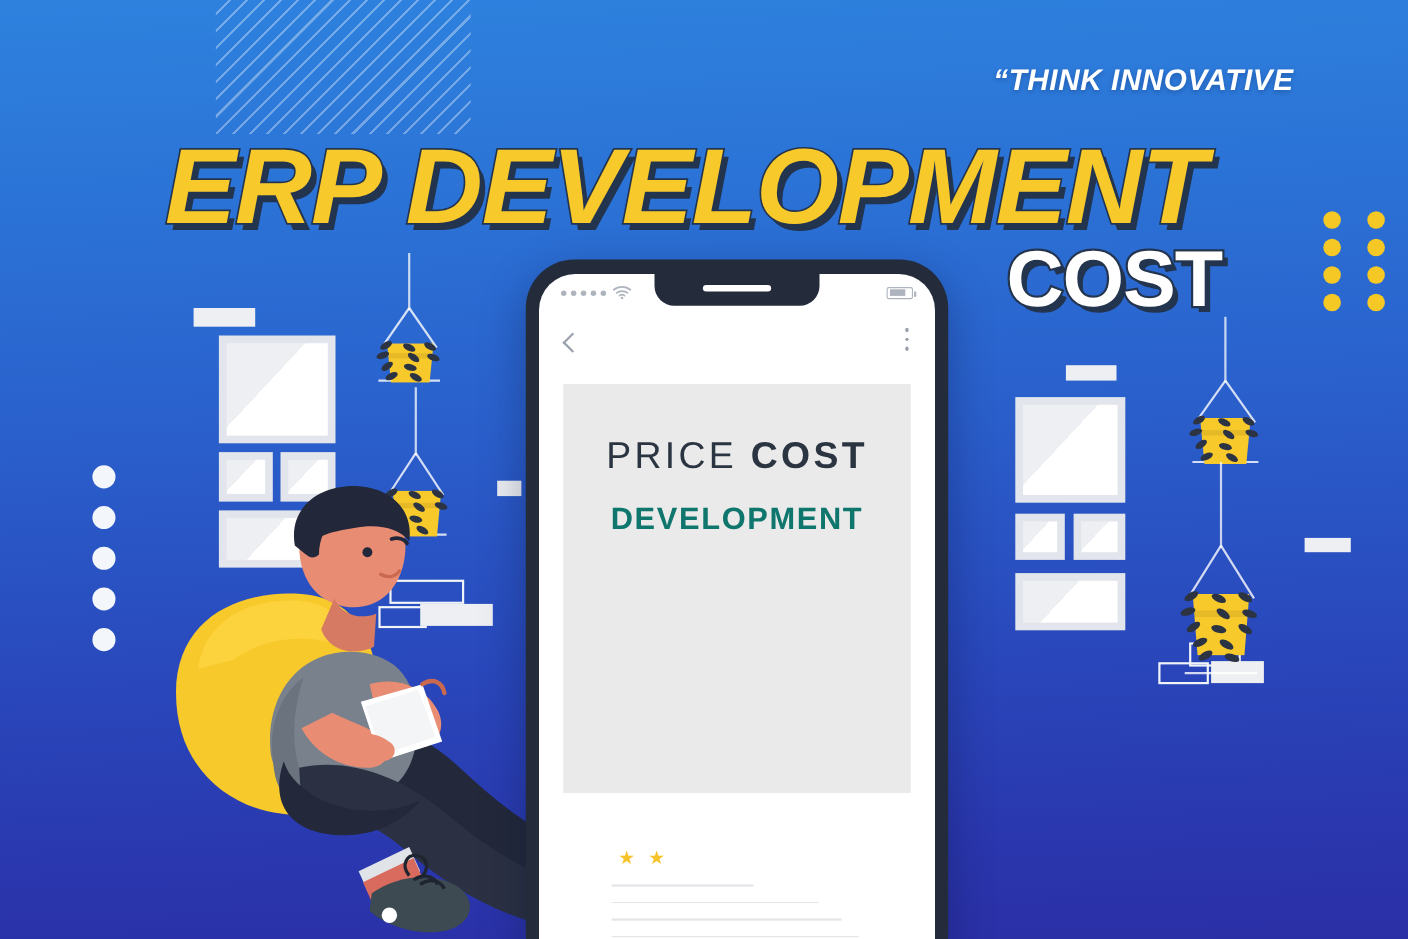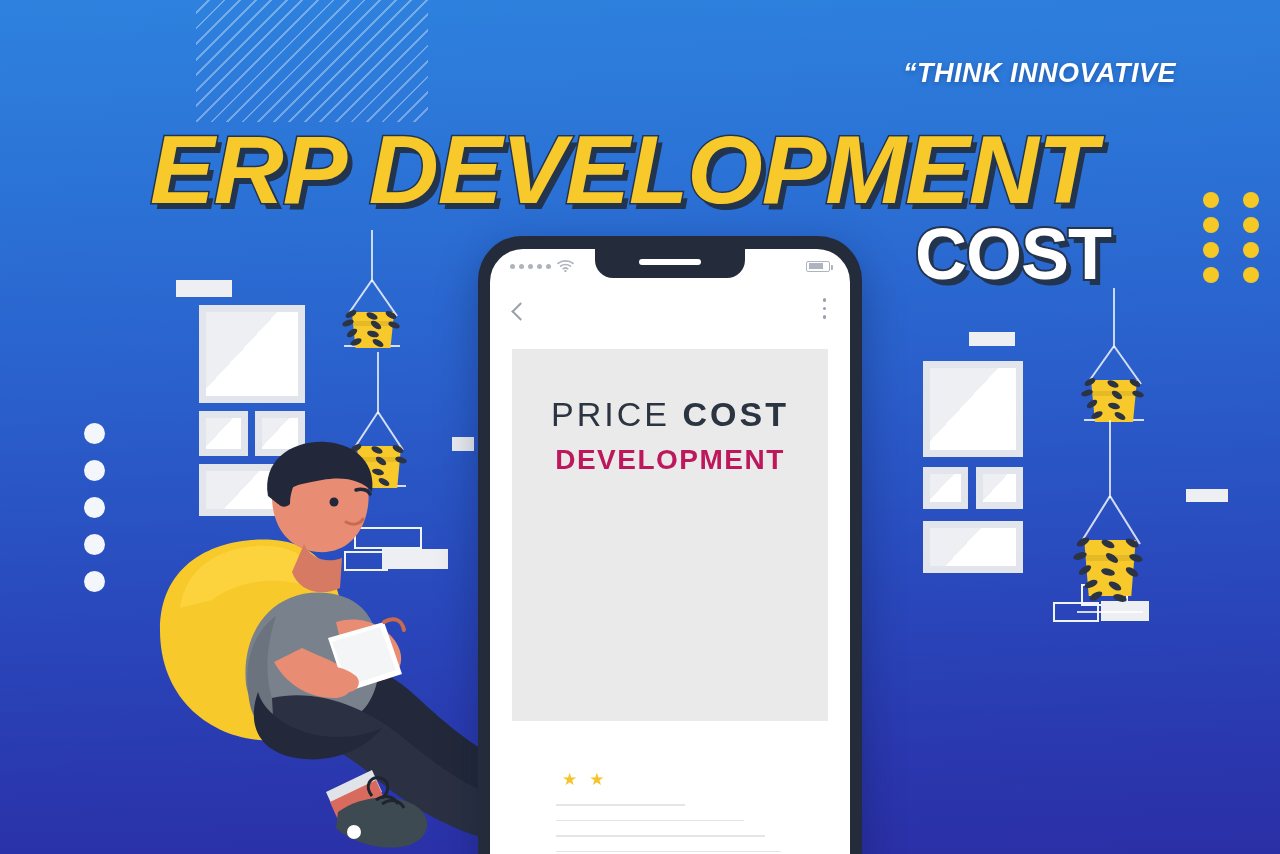--- a/index.html
+++ b/index.html
@@ -114,21 +114,21 @@
   .best-price em { font-style:normal; font-weight:300; }
   .price {
     font-size:76px; font-weight:700; color:#252D39; letter-spacing:-1px;
     margin-top:2px; line-height:1;
   }
   .erp-big {
     font-size:76px; font-weight:700; color:#2B3441; letter-spacing:1px;
     margin-top:52px; line-height:1;
   }
   .erp-sub {
-    font-size:28px; font-weight:700; color:#be185d; letter-spacing:1.5px; margin-top:10px;
+    font-size:28px; font-weight:700; color:#0f766e; letter-spacing:1.5px; margin-top:22px;
   }
   .stars { position:absolute; left:72px; bottom:88px; display:flex; gap:12px; z-index:3; }
   .star { font-size:17px; color:#F6C32A; line-height:1; }
   .lines { position:absolute; left:66px; right:26px; bottom:10px; }
   .lines i { display:block; height:1.5px; background:#E3E5E8; margin-bottom:14px; }
   .lines i:nth-child(1){ width:48%; }
   .lines i:nth-child(2){ width:70%; }
   .lines i:nth-child(3){ width:78%; }
   .lines i:nth-child(4){ width:84%; }
 

